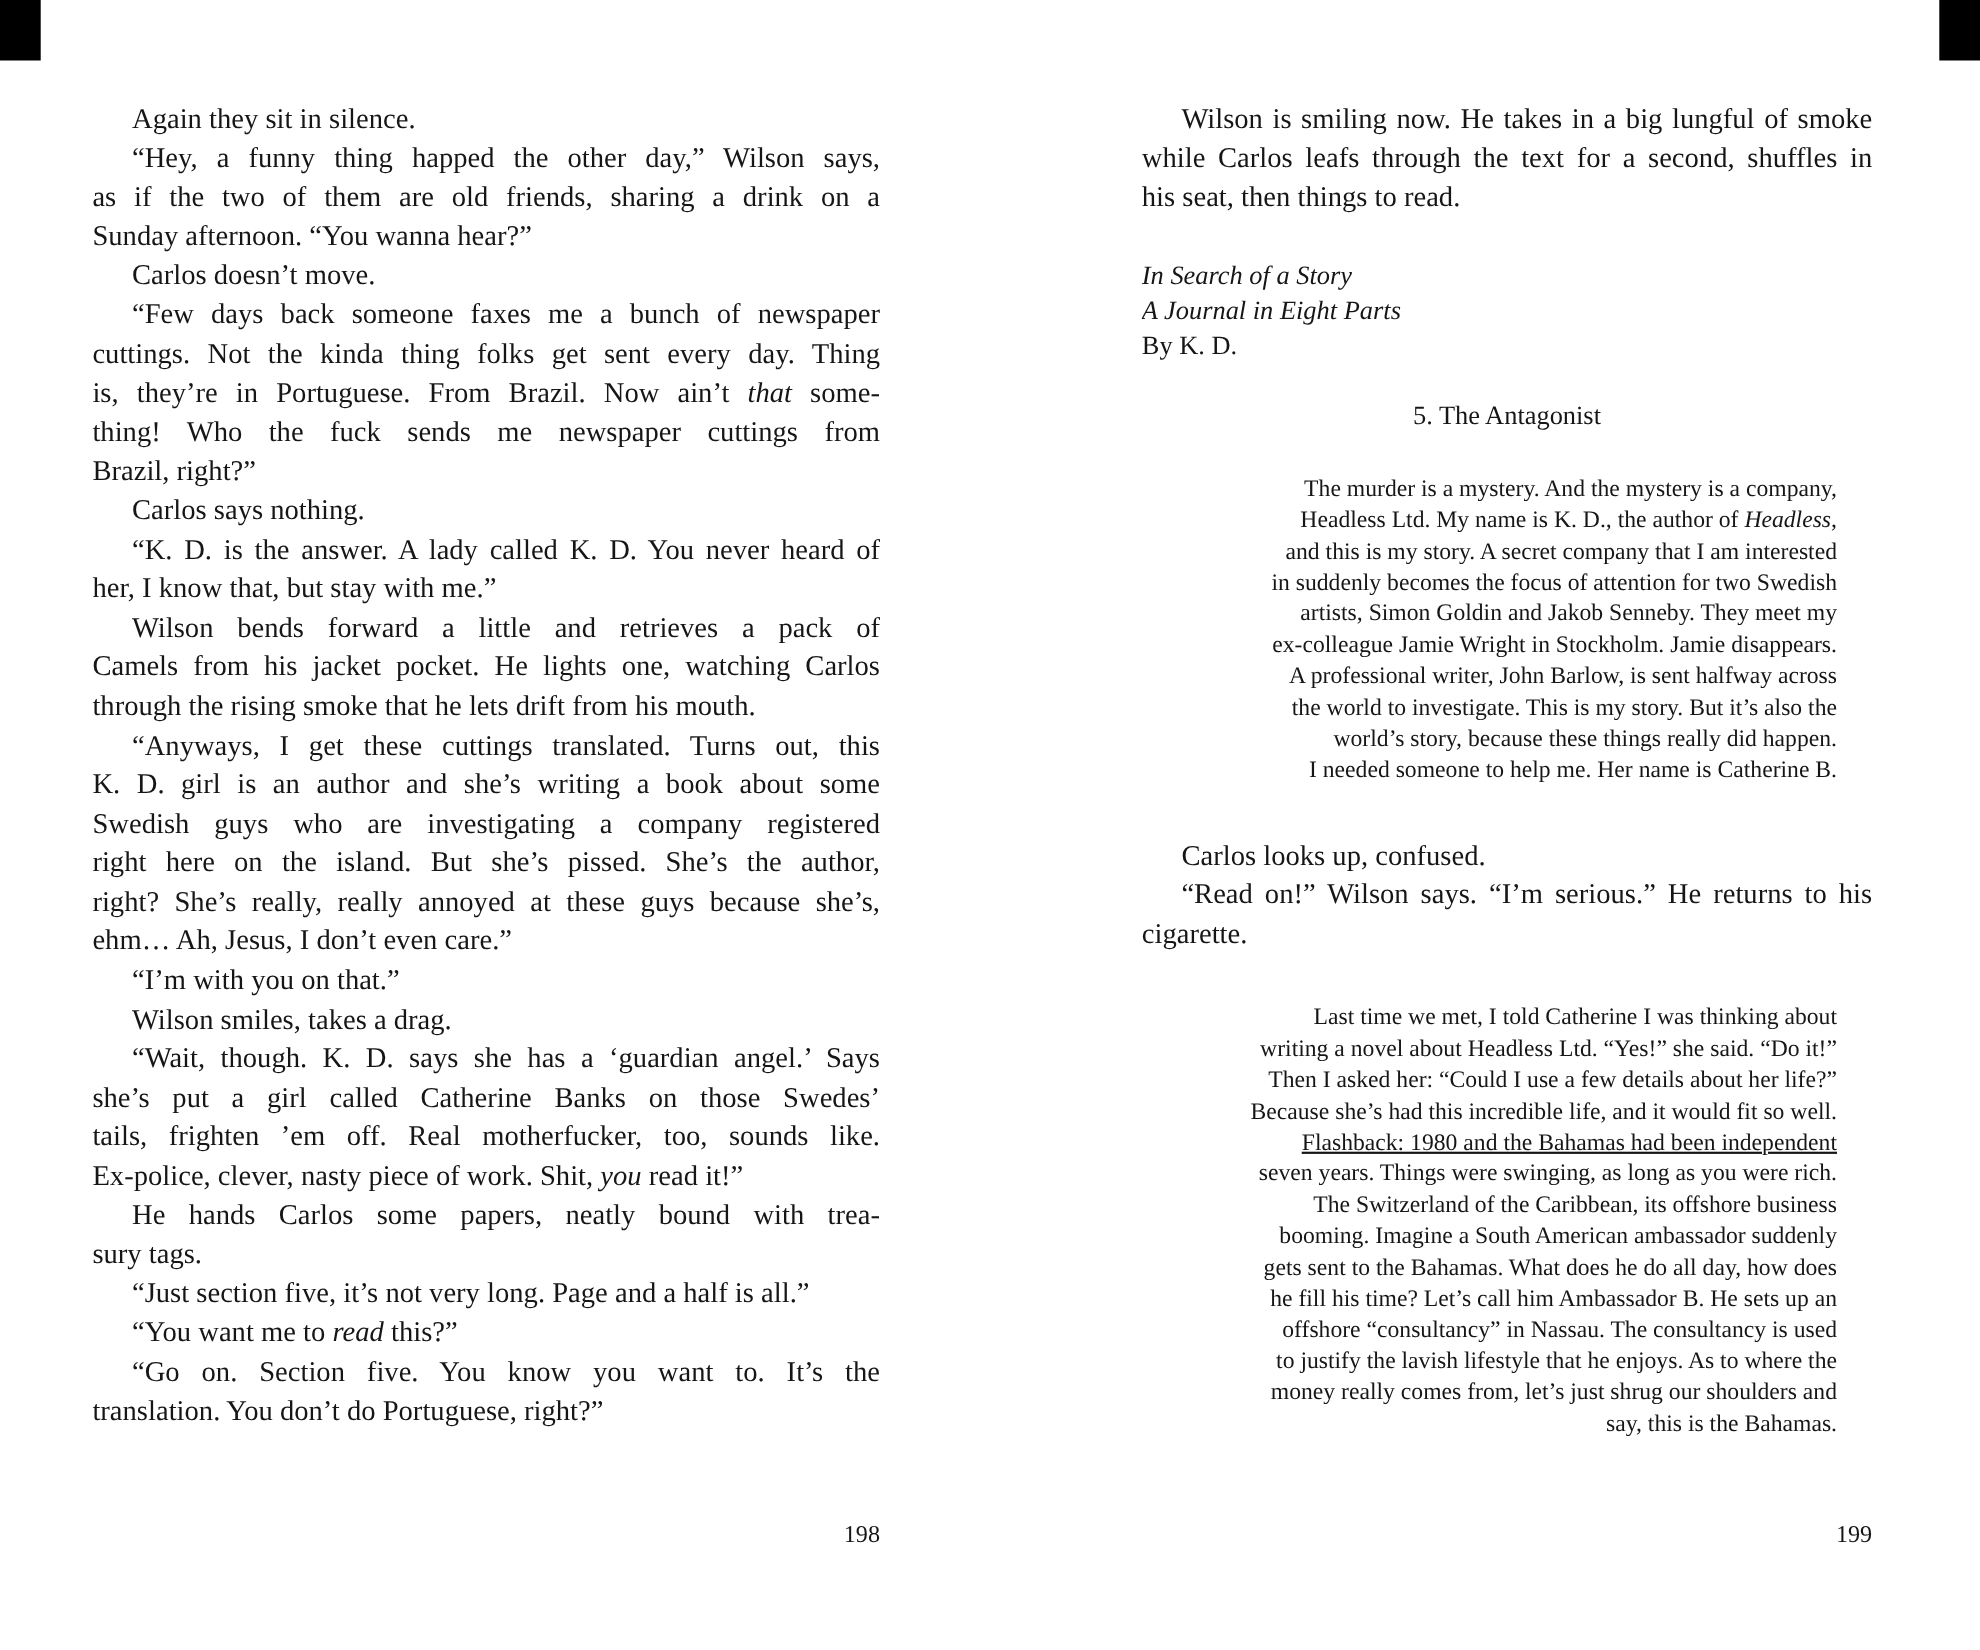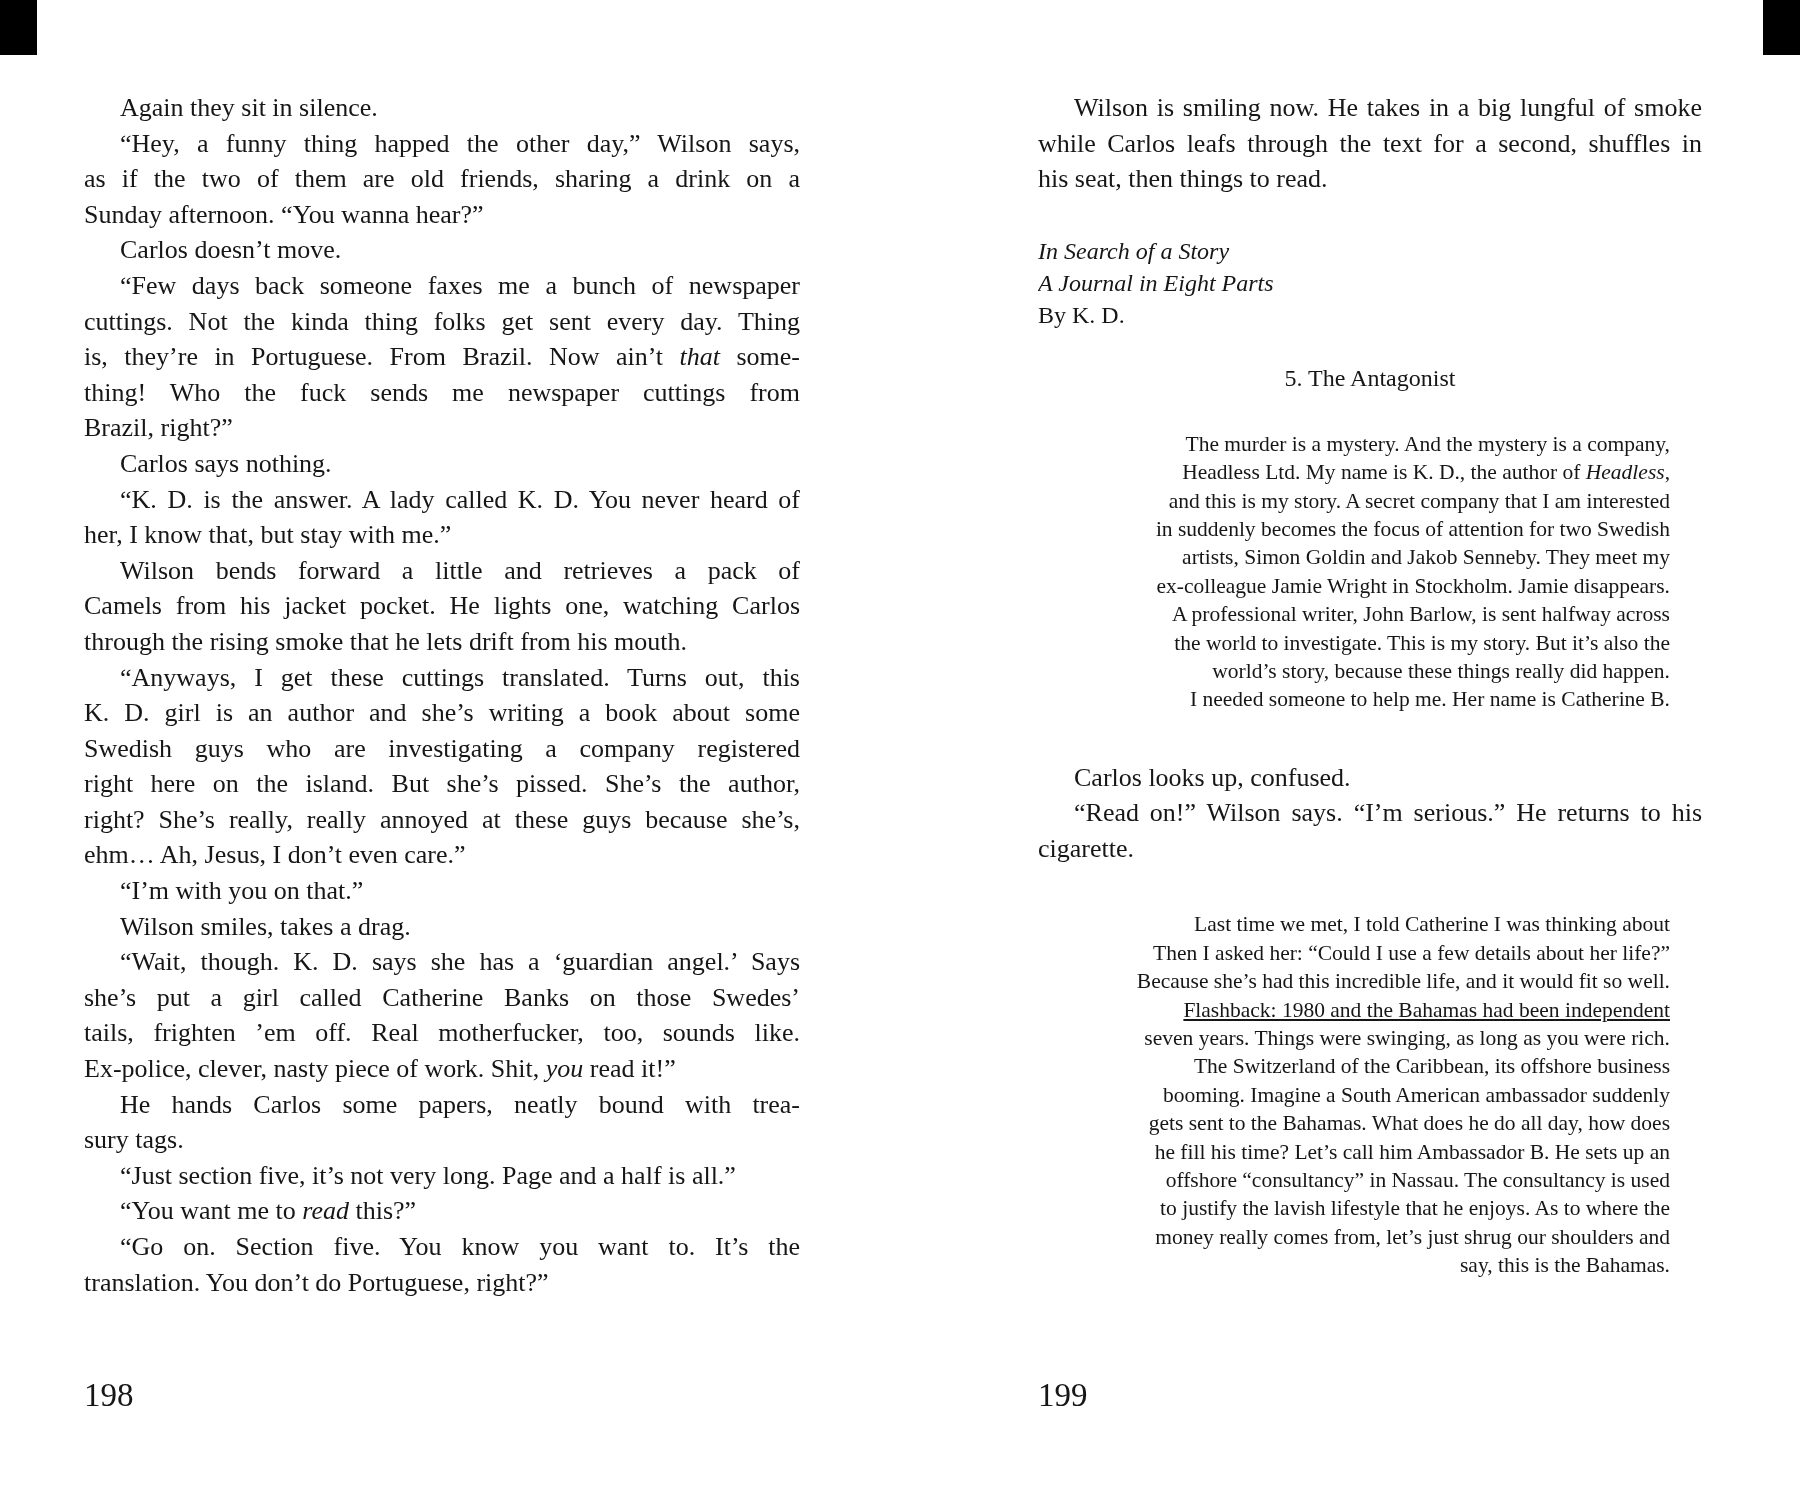--- a/index.html
+++ b/index.html
@@ -43,22 +43,22 @@
     font-size:21.5px;line-height:28.4px;height:28.4px;
     text-align:right;
   }
   .quote .line.indent{text-indent:28px;text-decoration:underline;}
   .quote-1{margin-top:36px;}
   .para-2{margin-top:46px;}
   .quote-2{margin-top:44px;}
 
   .page-number{
     position:absolute;top:1380px;
-    font-size:33px;line-height:30px;
-    text-align:left;
+    font-size:22px;line-height:30px;
+    text-align:right;
   }
   .page-number.left{left:84px;width:716px;}
   .page-number.right{left:1038px;width:664px;}
 
   i{font-style:italic;}
 </style>
 </head>
 <body>
 
 <div>
@@ -129,20 +129,21 @@
         <div class="line">world’s story, because these things really did happen.</div>
         <div class="line">I needed someone to help me. Her name is Catherine B.</div>
       </div>
     <div class="para-2">
         <div class="line indent">Carlos looks up, confused.</div>
         <div class="line indent jst">“Read on!” Wilson says. “I’m serious.” He returns to his</div>
         <div class="line">cigarette.</div>
       </div>
     <div class="quote quote-2">
         <div class="line">Last time we met, I told Catherine I was thinking about</div>
+        <div class="line">writing a novel about Headless Ltd. “Yes!” she said. “Do it!”</div>
         <div class="line">Then I asked her: “Could I use a few details about her life?”</div>
         <div class="line">Because she’s had this incredible life, and it would fit so well.</div>
         <div class="line indent">Flashback: 1980 and the Bahamas had been independent</div>
         <div class="line">seven years. Things were swinging, as long as you were rich.</div>
         <div class="line">The Switzerland of the Caribbean, its offshore business</div>
         <div class="line">booming. Imagine a South American ambassador suddenly</div>
         <div class="line">gets sent to the Bahamas. What does he do all day, how does</div>
         <div class="line">he fill his time? Let’s call him Ambassador B. He sets up an</div>
         <div class="line">offshore “consultancy” in Nassau. The consultancy is used</div>
         <div class="line">to justify the lavish lifestyle that he enjoys. As to where the</div>

